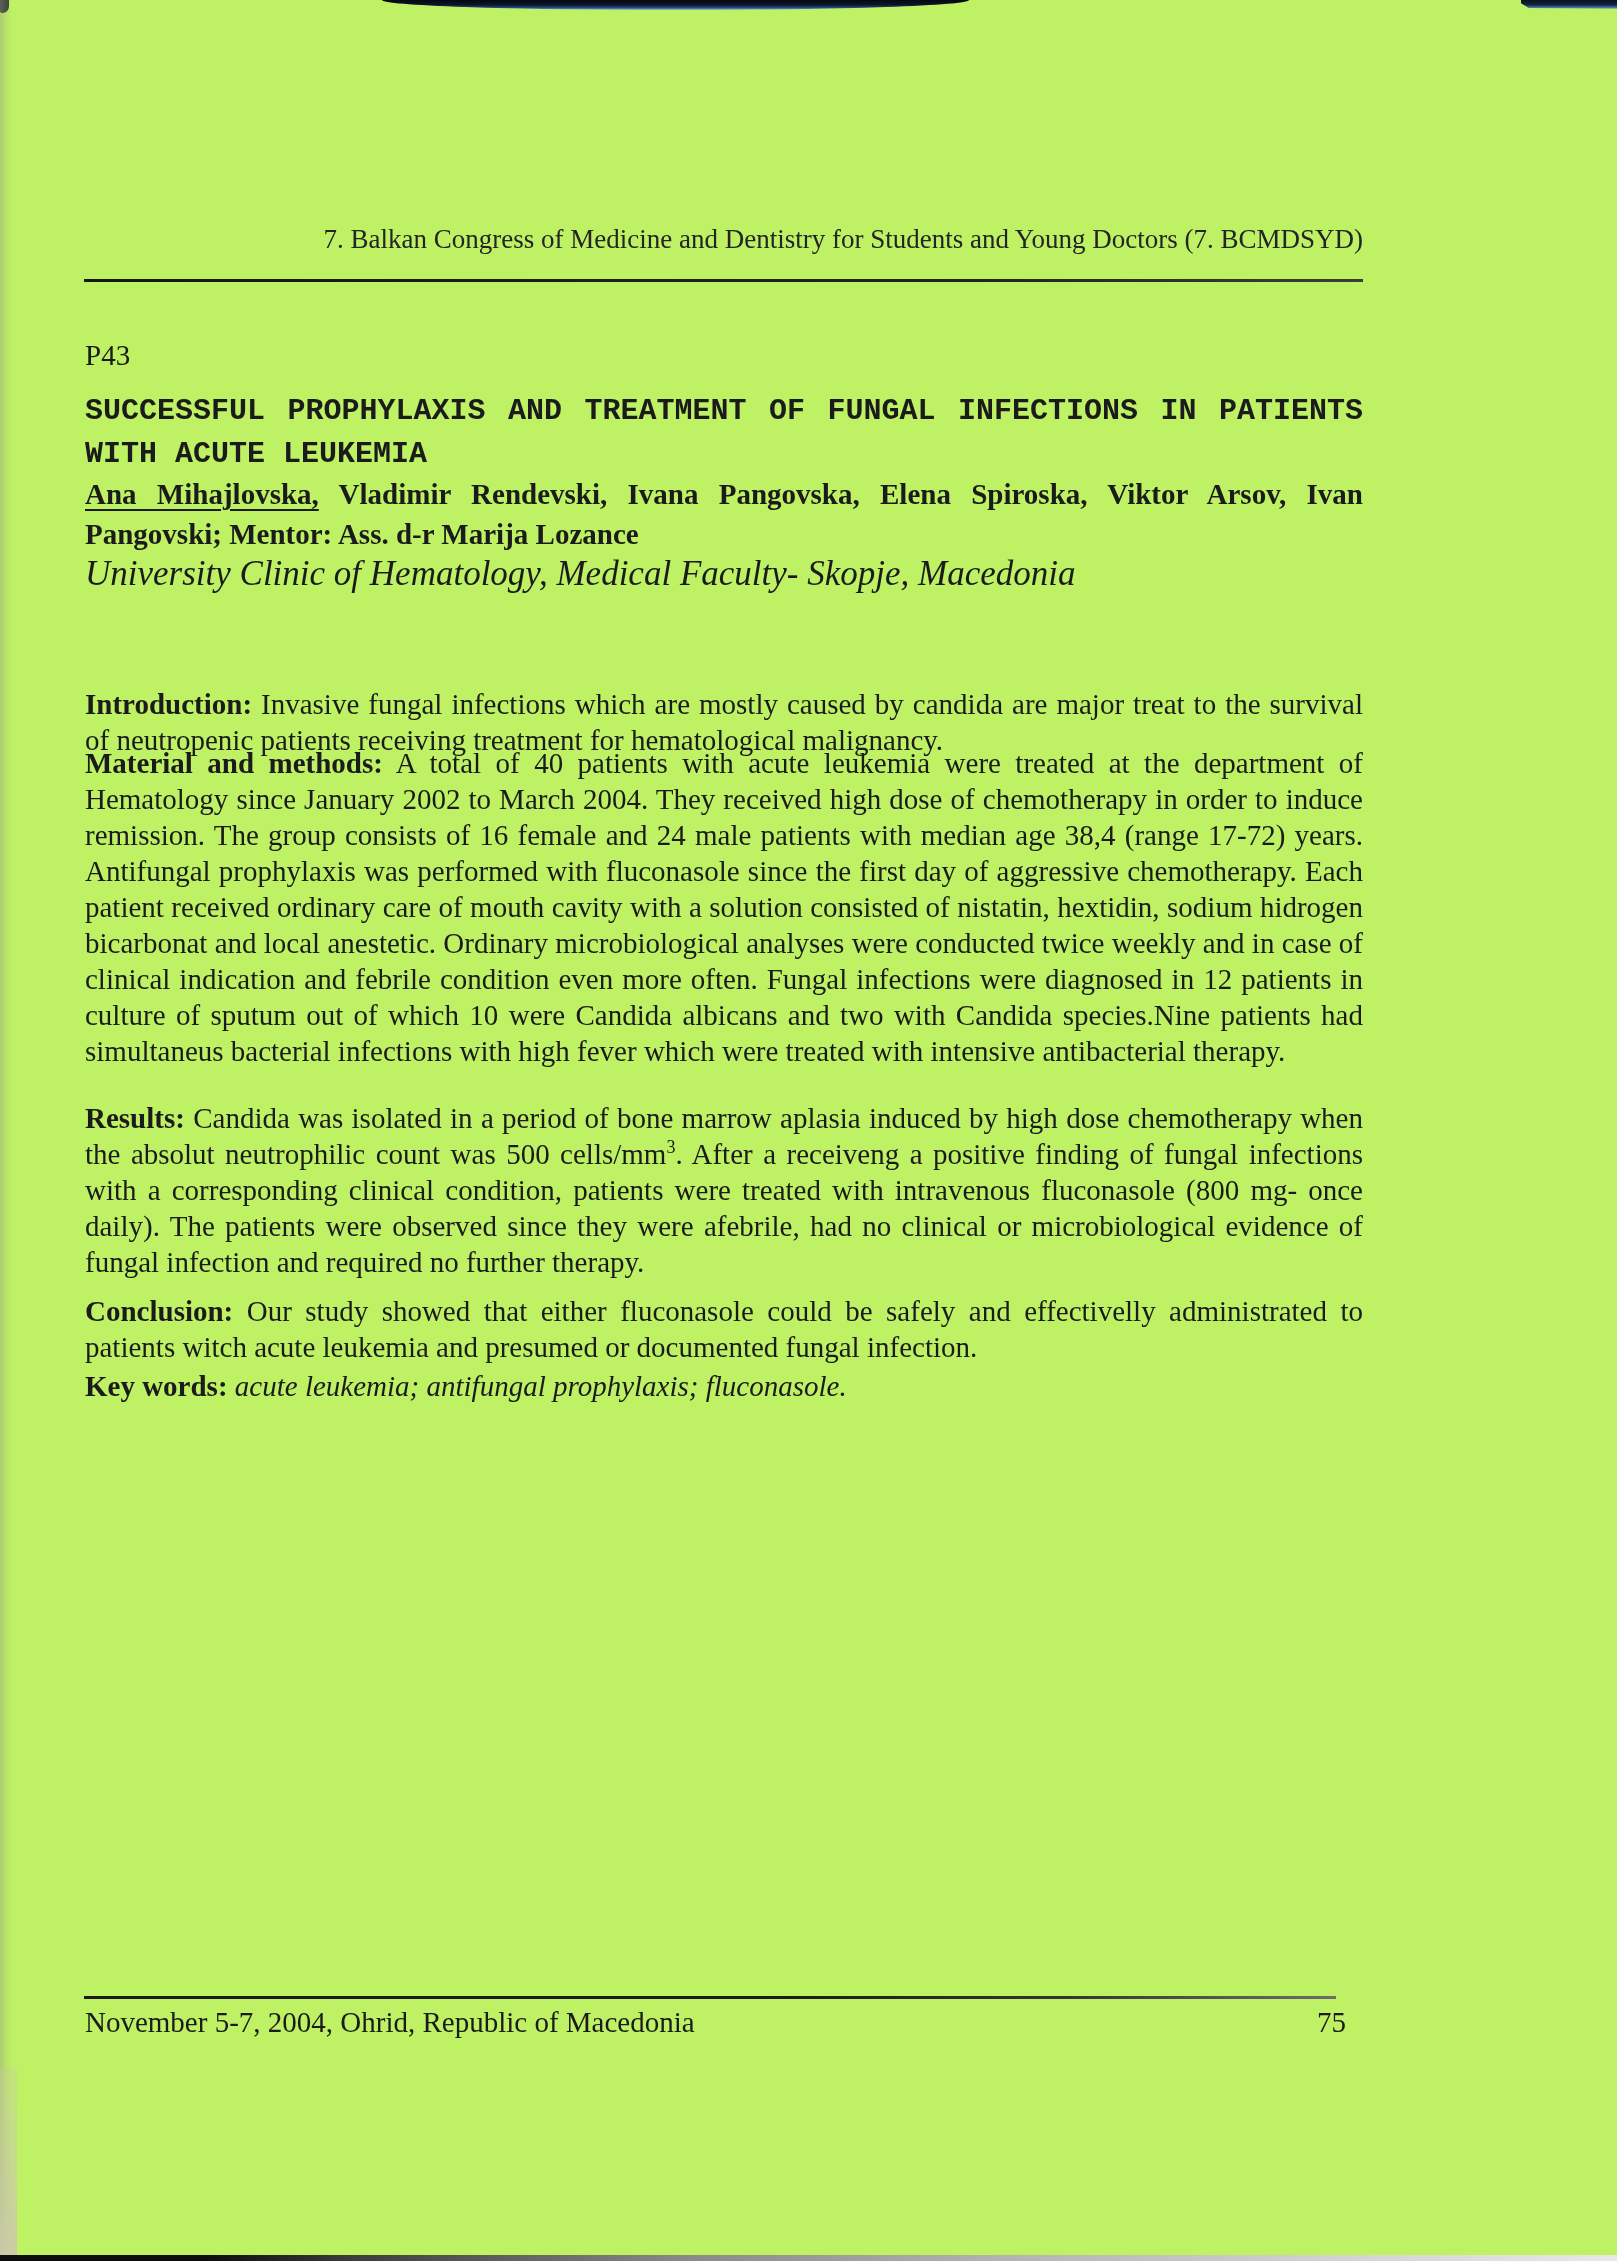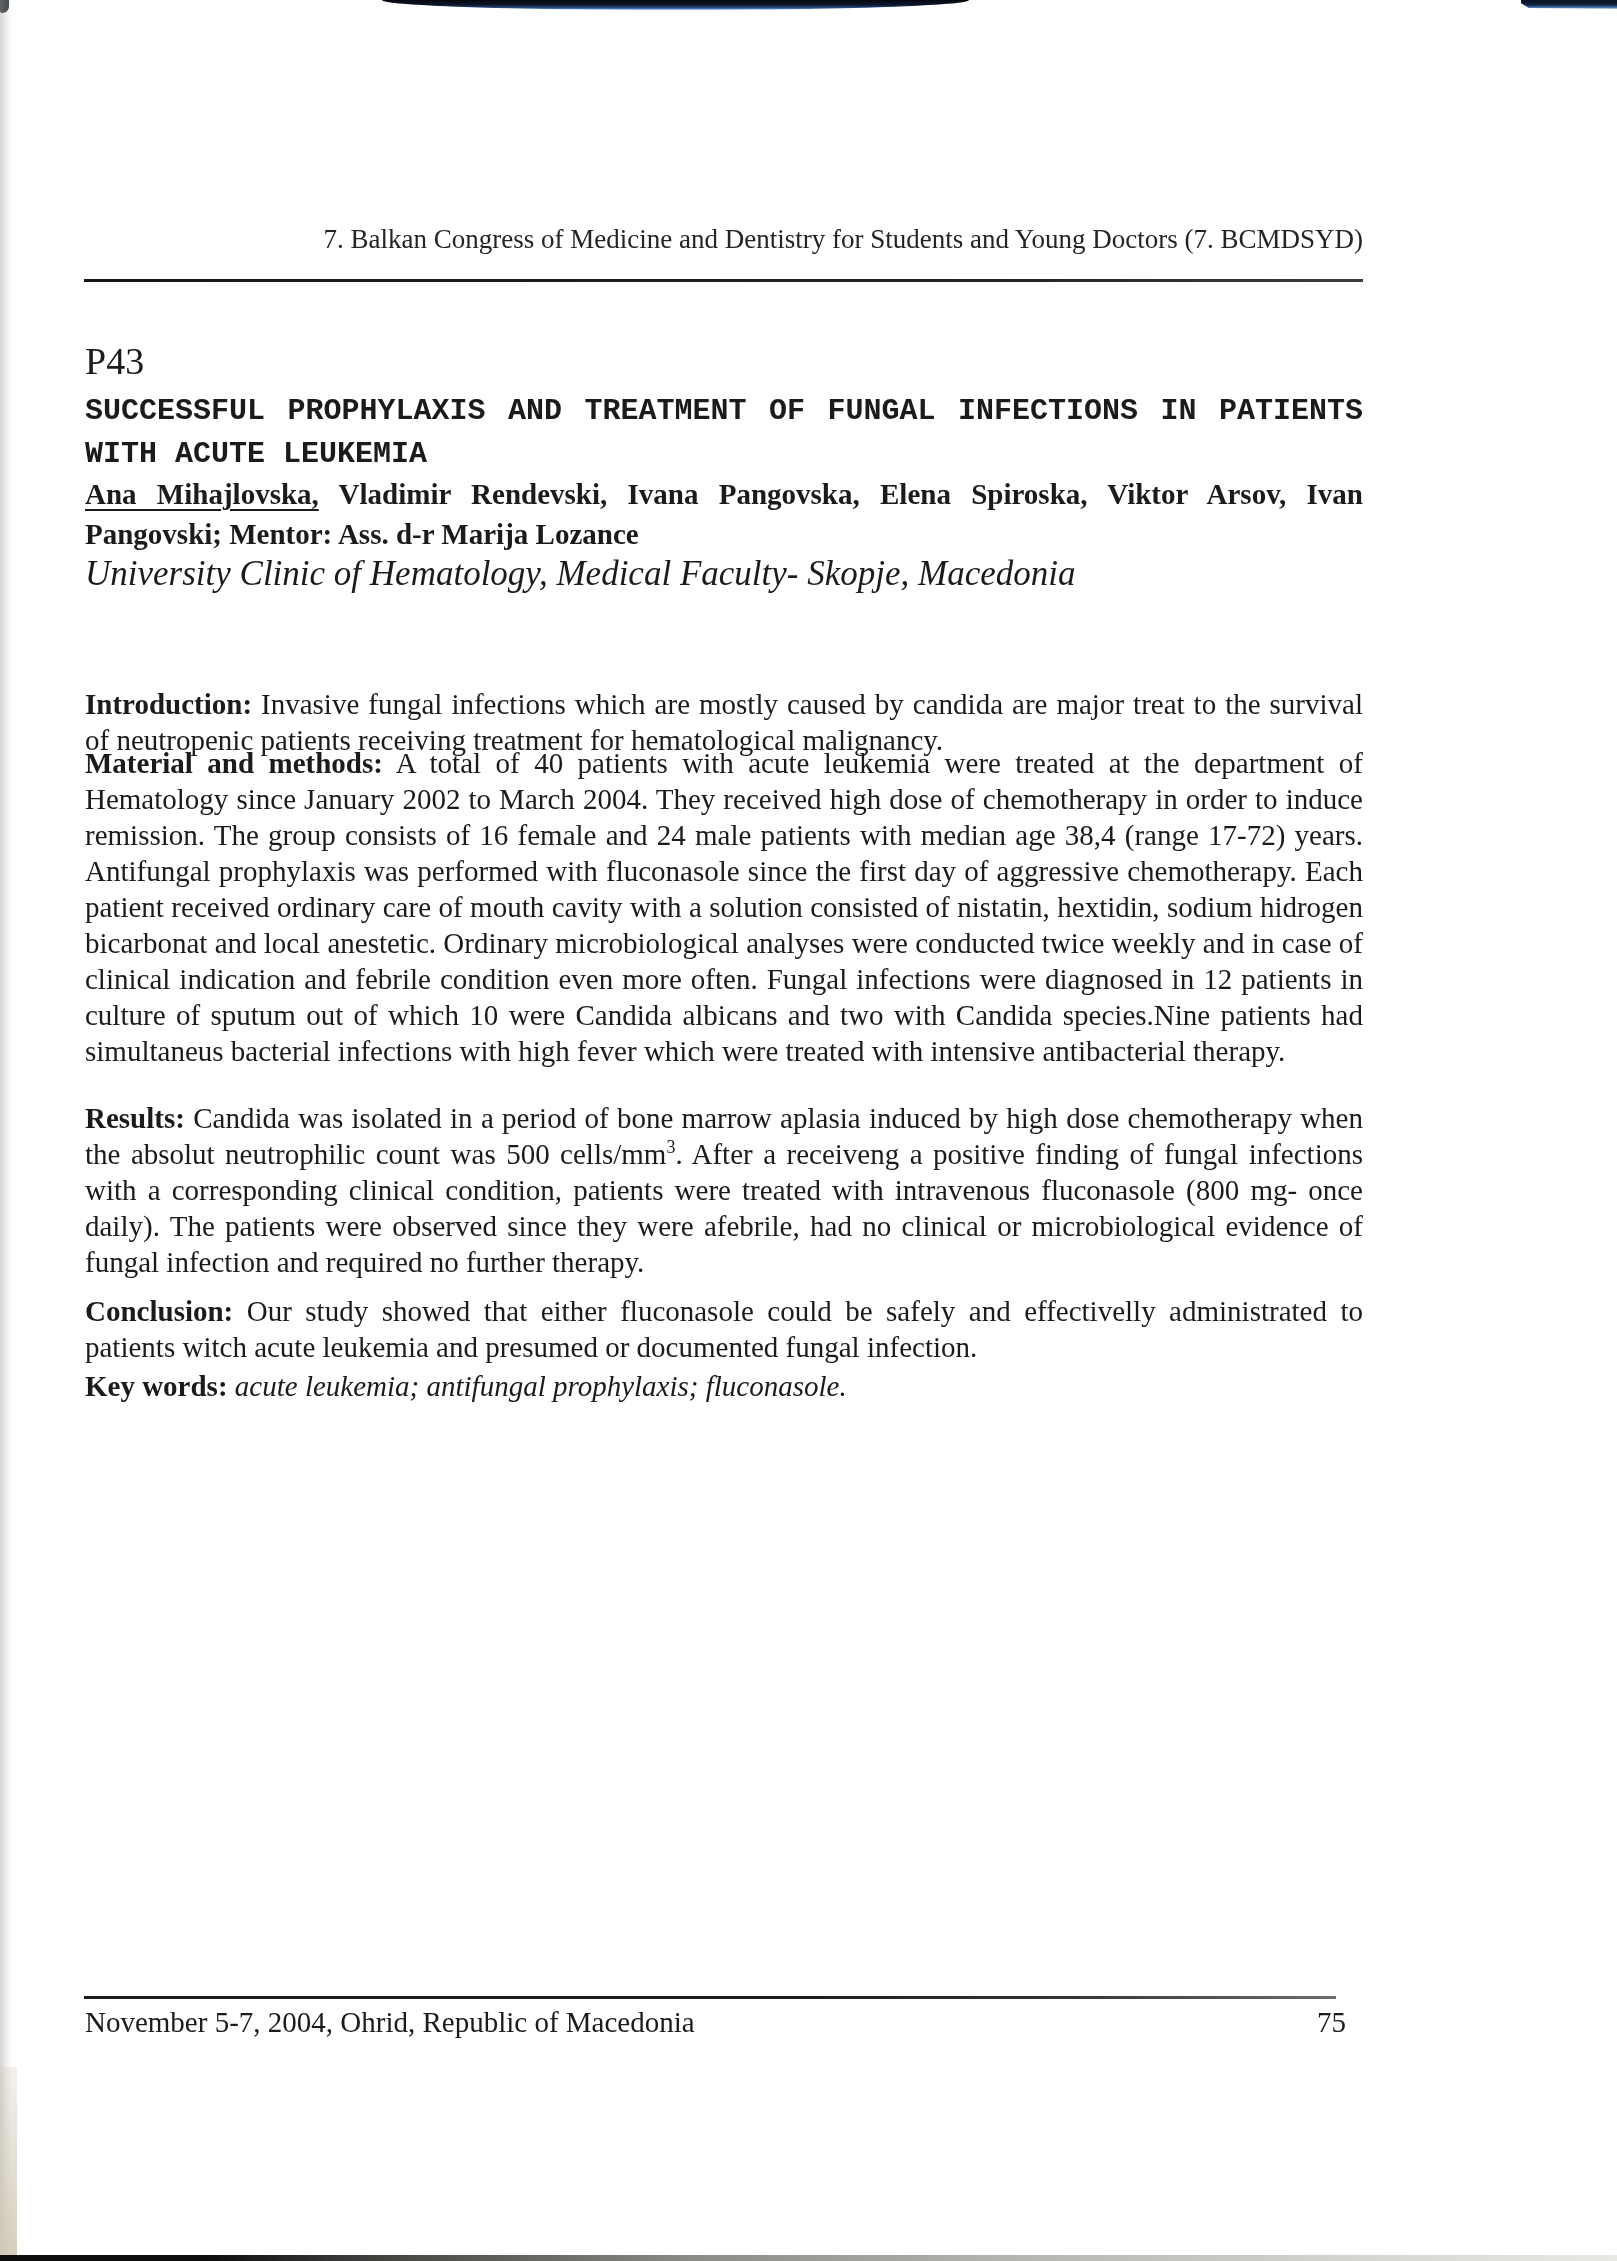--- a/index.html
+++ b/index.html
@@ -1,21 +1,21 @@
 <!DOCTYPE html>
 <html style="font-size:10.4px"><head>
 <meta charset="utf-8">
 <style>
   html, body { margin: 0; padding: 0; background: #6b6b6b; }
   .page {
     position: relative;
     width: 1617px;
     height: 2261px;
     margin: 0 auto;
-    background: #ffffff;
+    background: #bef264;
     overflow: hidden;
     font-family: "Liberation Serif", "DejaVu Serif", serif;
     color: #1b1b1b;
   }
 
   
   .artifact-top {
     position: absolute; left: 382px; top: 0; width: 587px; height: 10.4px;
     background: linear-gradient(to bottom, #05070e 0%, #0b1526 45%, #1d3a6e 72%, #4a79bd 88%, rgba(120,160,215,0.35) 100%);
     border-radius: 0 0 294px 294px / 0 0 10.4px 10.4px;
@@ -53,21 +53,21 @@
   }
 
   
   .congress-header {
     position: absolute; left: 85px; top: 224px; width: 1278px;
     font-size: 27px; text-align: right; white-space: nowrap;
     color: #242424;
   }
   .abstract-id {
     position: absolute; left: 85px; top: 339px;
-    font-size: 38px;
+    font-size: 29px;
   }
   .abstract-title {
     position: absolute; left: 85px; top: 390px; width: 1278px;
     font-size: 30px; font-weight: bold; line-height: 43px;
     text-align: justify;
     font-family: Liberation Mono, monospace;
   }
   .authors {
     position: absolute; left: 85px; top: 474px; width: 1278px;
     font-size: 29px; line-height: 40px; text-align: justify; font-weight: bold;

